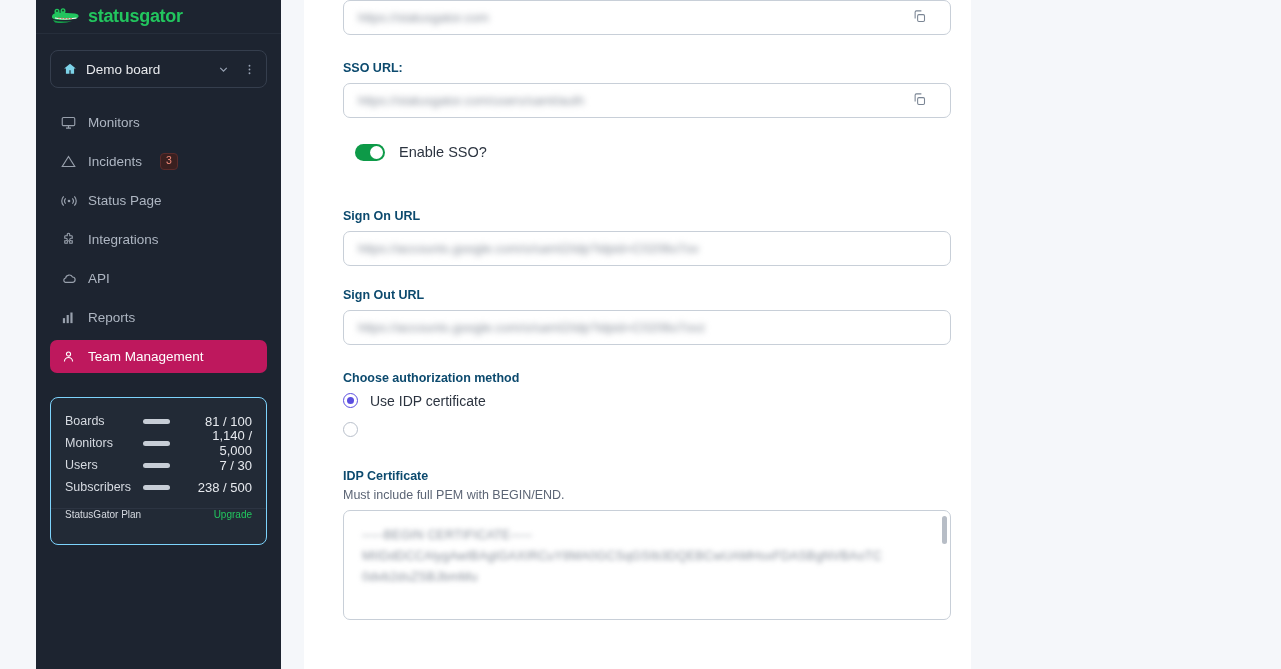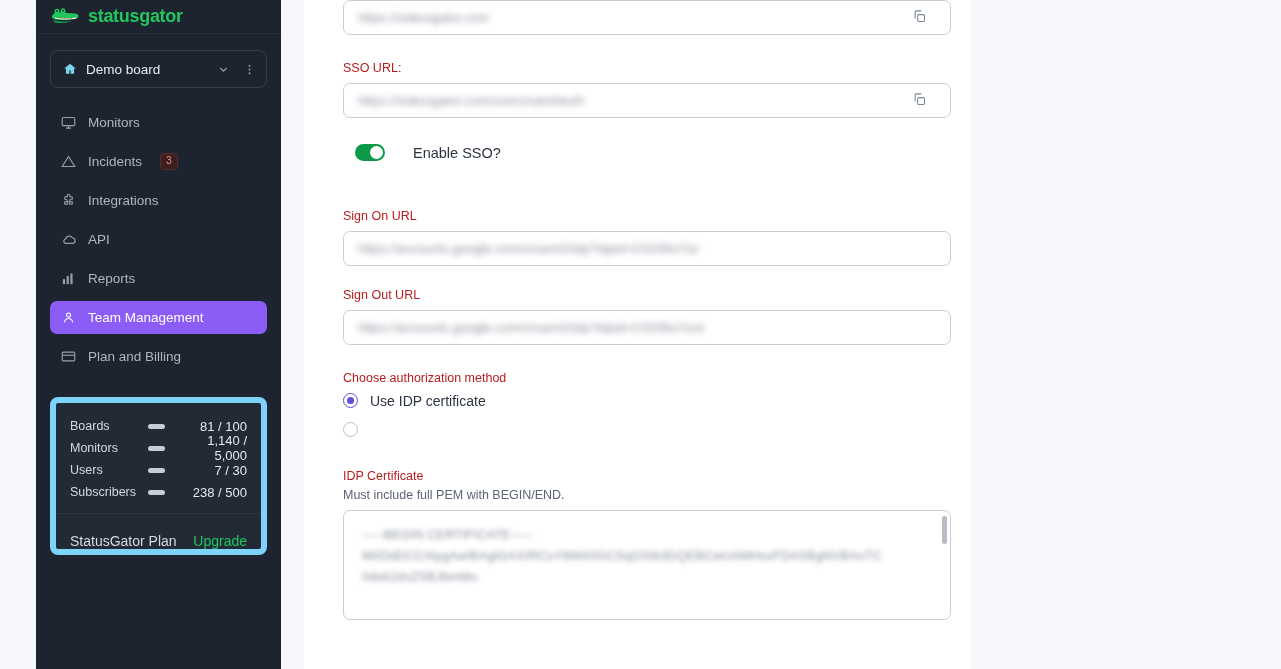--- a/index.html
+++ b/index.html
@@ -50,37 +50,37 @@
     height: 33px;
     margin-bottom: 6px;
     padding: 0 10px;
     border-radius: 7px;
     gap: 11px;
     cursor: pointer;
     color: #aeb6c2;
     font-size: 13.5px;
   }
   .nav-item .ico { width: 17px; display: flex; align-items:center; justify-content:center; flex:none; opacity: .85;}
-  .nav-item.active { background: #8b5cf6; color: #ffffff; align-items: center; }
+  .nav-item.active { background: #be185d; color: #ffffff; align-items: center; }
   .nav-item.active .ico { opacity: 1; }
   .nav-badge {
     margin-left: 7px;
     background: #3a2020;
     border: 1px solid #5a2b2b;
     color: #f08a7a;
     font-size: 10.5px;
     border-radius: 4px;
     padding: 1px 5px 2px 5px;
     line-height: 1.1;
   }
 
   
   .usage {
     margin: 18px 14px 0 14px;
-    border: 6px solid #7dd3fc;
+    border: 1px solid #7dd3fc;
     border-radius: 8px;
     background: #222a36;
   }
   .usage-rows { padding: 12px 14px 10px 14px; }
   .usage-row {
     display: flex; align-items: center;
     height: 22px;
     gap: 8px;
     font-size: 12.5px;
     color: #d6dae1;
@@ -92,23 +92,23 @@
     background: #c7cdd6;
     border-radius: 3px;
     overflow: hidden;
     min-width: 10px;
   }
   .usage-fill { height: 5px; background: #10a04a; border-radius: 3px; }
   .usage-val { width: 74px; text-align: right; flex: none; color: #e6e9ee; font-size: 13px;}
   .usage-foot {
     border-top: 1px solid #2c3442;
     height: 36px;
-    display: flex; align-items: flex-end;
+    display: flex; align-items: flex-start;
     padding: 0 14px;
-    font-size: 14px;
+    font-size: 10px;
   }
   .plan-name { color: #d6dae1; flex: 1; }
   .plan-upgrade { color: #22c55e; cursor: pointer; }
 
   
   .page {
     flex: 1; height: 669px;
     background: #f5f7fa;
     position: relative;
     overflow: hidden;
@@ -117,22 +117,22 @@
     position: absolute;
     left: 23px; top: -34px;
     width: 667px;
     background: #ffffff;
     padding: 34px 33px 0 39px;
     min-height: 703px;
   }
 
   .field { margin-bottom: 0; }
   .f-label {
-    font-size: 12.5px; font-weight: normal;
-    color: #b91c1c; margin-bottom: 8px;
+    font-size: 12.5px; font-weight: bold;
+    color: #0c4a6e; margin-bottom: 8px;
   }
   .f-sub { font-size: 12.5px; color: #5c6575; margin-bottom: 8px; margin-top: -3px;}
   .input-wrap { position: relative; }
   .inp {
     width: 608px; height: 35px;
     border: 1px solid #c8cfd8;
     border-radius: 7px;
     background: #fff;
     display: flex; align-items: center;
     padding: 0 14px;
@@ -143,21 +143,21 @@
     filter: blur(3.1px);
     white-space: nowrap;
     overflow: hidden;
     user-select: none;
   }
   .copy-btn {
     position: absolute; right: 11px; top: 9px;
     color: #7a8594; cursor: pointer; display:flex;
   }
 
-  .toggle-row { display: flex; align-items: center; gap: 28px; padding-left: 12px; }
+  .toggle-row { display: flex; gap: 14px; padding-left: 12px; }
   .toggle {
     width: 30px; height: 17px;
     background: #0d9a48;
     border-radius: 10px;
     position: relative;
     cursor: pointer;
     flex: none;
   }
   .toggle .knob {
     position: absolute; right: 2px; top: 2px;
@@ -281,20 +281,29 @@
       <div class="nav-item">
         <span class="ico">
           <svg width="15" height="15" viewBox="0 0 24 24" fill="none" stroke="currentColor" stroke-width="1.8">
               <path d="M12 4 2 20h20z"></path>
             </svg>
         </span>
         <span>Incidents</span>
         <span class="nav-badge">3</span>
       </div>
 
+      <div class="nav-item">
+        <span class="ico">
+          <svg width="16" height="16" viewBox="0 0 24 24" fill="none" stroke="currentColor" stroke-width="1.8">
+              <circle cx="12" cy="12" r="2" fill="currentColor" stroke="none"></circle>
+              <path d="M7 8a6 6 0 000 8M17 8a6 6 0 010 8M4 5a10 10 0 000 14M20 5a10 10 0 010 14"></path>
+            </svg>
+        </span>
+        <span>Status Page</span>
+      </div>
 
       <div class="nav-item">
         <span class="ico">
           <svg width="15" height="15" viewBox="0 0 24 24" fill="none" stroke="currentColor" stroke-width="1.8">
               <path d="M10 4a2 2 0 114 0v2h3a1 1 0 011 1v3h-2a2 2 0 100 4h2v3a1 1 0 01-1 1h-3v-2a2 2 0 10-4 0v2H7a1 1 0 01-1-1v-3h2a2 2 0 100-4H6V7a1 1 0 011-1h3z"></path>
             </svg>
         </span>
         <span>Integrations</span>
       </div>
 
@@ -321,29 +330,20 @@
       <div class="nav-item active">
         <span class="ico">
           <svg width="15" height="15" viewBox="0 0 24 24" fill="none" stroke="currentColor" stroke-width="1.8">
               <circle cx="12" cy="8" r="3.3"></circle>
               <path d="M5.5 20a6.5 6.5 0 0113 0"></path>
             </svg>
         </span>
         <span>Team Management</span>
       </div>
 
-      <div class="nav-item">
-        <span class="ico">
-          <svg width="15" height="15" viewBox="0 0 24 24" fill="none" stroke="currentColor" stroke-width="1.8">
-              <rect x="2" y="5" width="20" height="14" rx="2"></rect>
-              <path d="M2 10h20"></path>
-            </svg>
-        </span>
-        <span>Plan and Billing</span>
-      </div>
     </div>
 
     <div class="usage">
       <div class="usage-rows">
 
         <div class="usage-row">
           <span class="usage-label">Boards</span>
           <span class="usage-track">
             <span class="usage-fill" id="fill0" style="width: 81%; background: rgb(16, 160, 74);"></span>
           </span>

